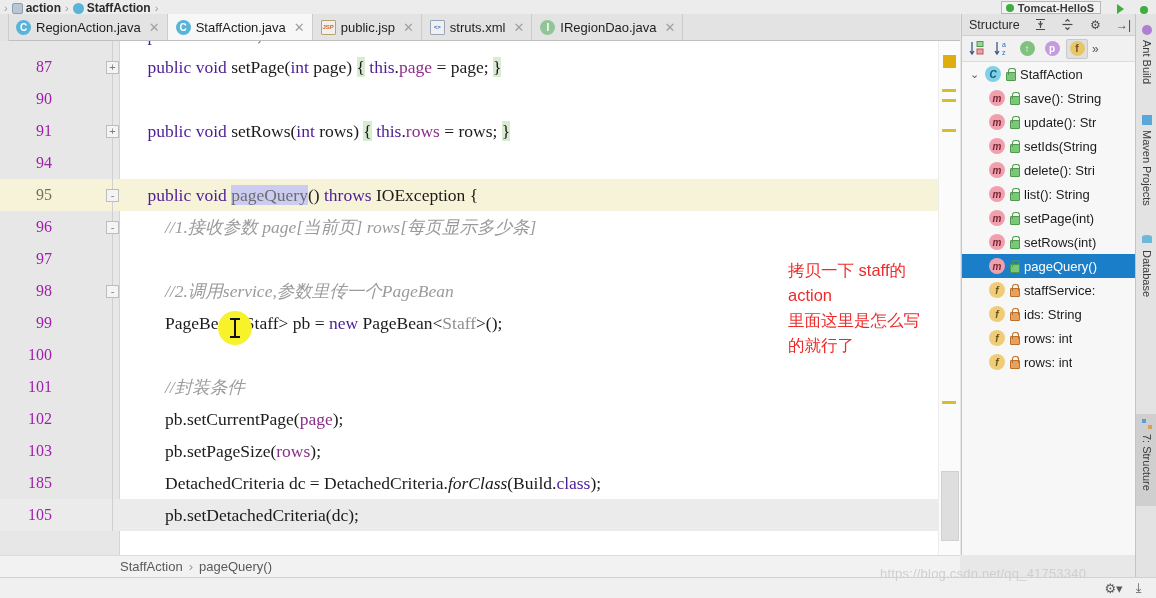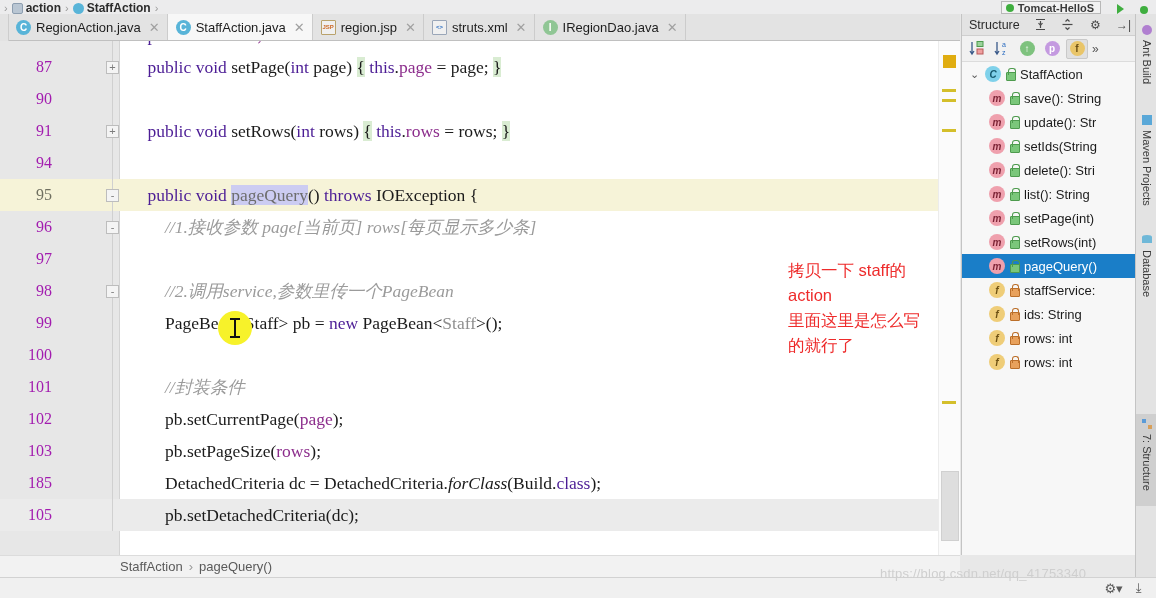--- a/index.html
+++ b/index.html
@@ -259,21 +259,21 @@
       <span>RegionAction.java</span>
       <span class="close">✕</span>
     </div>
     <div class="tab active">
       <span class="ficon java">C</span>
       <span>StaffAction.java</span>
       <span class="close">✕</span>
     </div>
     <div class="tab">
       <span class="ficon jsp">JSP</span>
-      <span>region.jsp</span>
+      <span>public.jsp</span>
       <span class="close">✕</span>
     </div>
     <div class="tab">
       <span class="ficon xml">&lt;&gt;</span>
       <span>struts.xml</span>
       <span class="close">✕</span>
     </div>
     <div class="tab">
       <span class="ficon iface">I</span>
       <span>IRegionDao.java</span>

